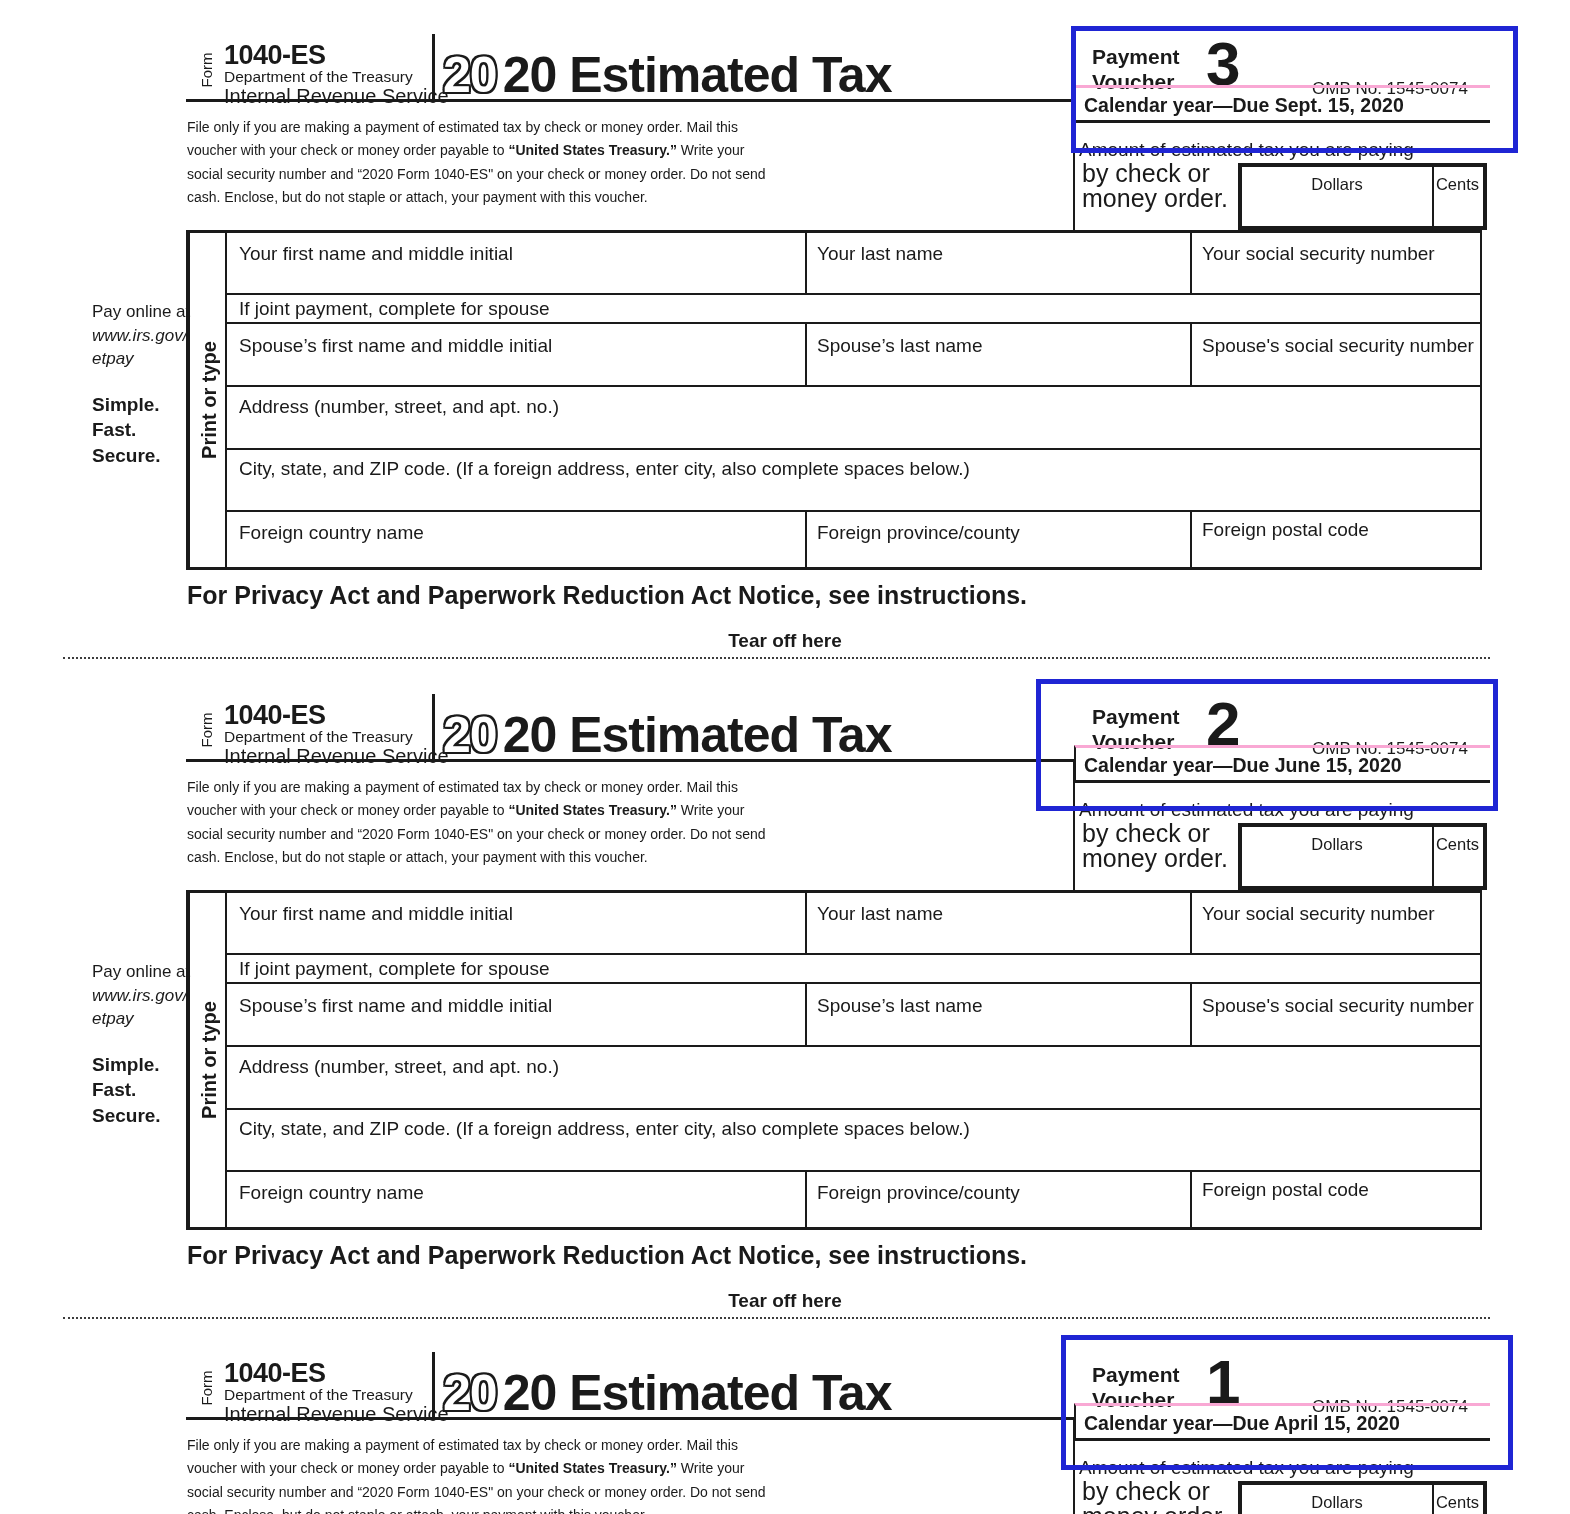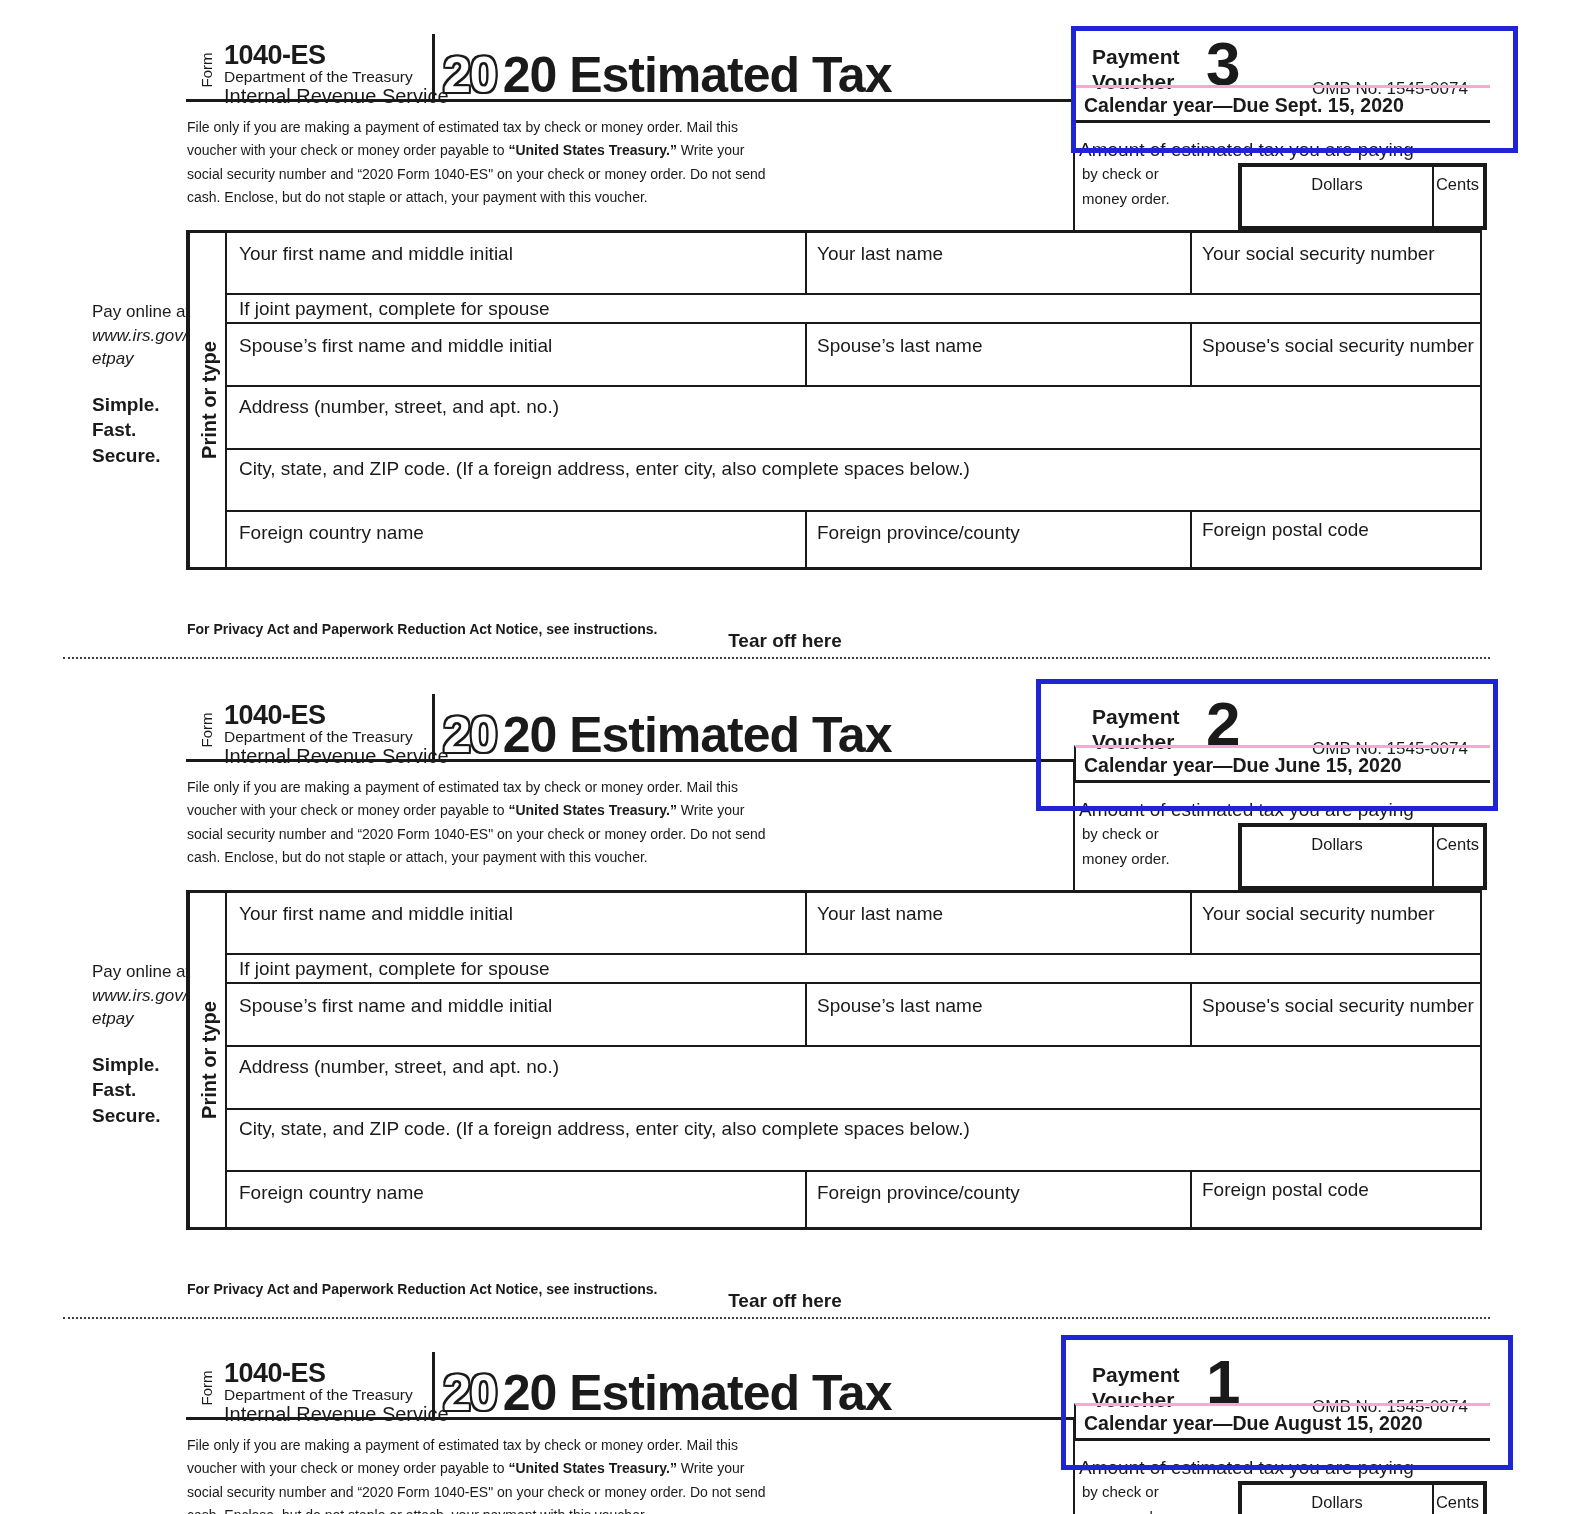--- a/index.html
+++ b/index.html
@@ -31,21 +31,21 @@
 
   
   .pv-words { position:absolute; left:1092px; top:44px; font-size:21px; font-weight:700; line-height:25px; }
   .pv-num { position:absolute; left:1206px; top:28px; font-size:62px; font-weight:700; }
   .pv-omb { position:absolute; left:1312px; top:79px; font-size:17px; }
   .pv-band { position:absolute; left:1074px; top:85px; width:416px; height:38px;
     border-top:3px solid #f9a8d4; border-bottom:3px solid #1a1a1a; border-left:2px solid #1a1a1a;
     font-size:19.5px; font-weight:700; padding:6px 0 0 8px; white-space:nowrap; }
   .pv-lborder { position:absolute; left:1073px; top:100px; width:2px; height:130px; background:#1a1a1a; }
   .pv-amt1 { position:absolute; left:1079px; top:139px; font-size:19px; white-space:nowrap; }
-  .pv-amt23 { position:absolute; left:1082px; top:161px; font-size:15px; line-height:25px; }
+  .pv-amt23 { position:absolute; left:1082px; top:161px; font-size:25px; line-height:25px; }
   .pv-dbox { position:absolute; left:1238px; top:163px; width:249px; height:67px; border:4px solid #1a1a1a; }
   .pv-ddiv { position:absolute; left:190px; top:0; width:2px; height:100%; background:#1a1a1a; }
   .pv-dollars { position:absolute; left:0; top:8px; width:190px; text-align:center; font-size:16.5px; }
   .pv-cents { position:absolute; left:190px; top:8px; width:51px; text-align:center; font-size:16.5px; }
 
   
   .sb-pay { position:absolute; left:92px; top:300px; width:100px; font-size:17px; line-height:23.5px; }
   .sb-pay em { font-style:italic; }
   .sb-sfs { position:absolute; left:92px; top:392px; width:100px; font-size:19px; font-weight:700; line-height:25.4px; }
 
@@ -54,21 +54,21 @@
     border-left:4px solid #1a1a1a; border-top:3px solid #1a1a1a;
     border-right:2px solid #1a1a1a; border-bottom:3px solid #1a1a1a; }
   .t-strip { position:absolute; left:35px; top:0; width:2px; height:100%; background:#1a1a1a; }
   .t-rot { position:absolute; left:-46px; top:156px; width:130px; height:22px;
     transform:rotate(-90deg); font-size:20px; font-weight:700; text-align:center; white-space:nowrap; }
   .t-hline { position:absolute; left:37px; width:1253px; height:2px; background:#1a1a1a; }
   .t-vline { position:absolute; width:2px; background:#1a1a1a; }
   .t-lbl { position:absolute; font-size:19px; white-space:nowrap; }
 
   
-  .privacy { position:absolute; left:187px; top:581px; font-size:14px; font-weight:700;margin-top:40px; }
+  .privacy { position:absolute; left:187px; top:581px; font-size:25px; font-weight:700; }
   .tear-text { position:absolute; left:0; top:630px; width:1570px; text-align:center; font-size:19px; font-weight:700; }
   .tear-line { position:absolute; left:63px; top:657px; width:1427px; height:0; border-top:2px dotted #3c3c3c; }
 
   
   .hl { position:absolute; border:5px solid #1f25d4; }
   .hl-3 { left:1071px; top:26px;   width:447px; height:127px; }
   .hl-2 { left:1036px; top:679px;  width:462px; height:132px; }
   .hl-1 { left:1061px; top:1335px; width:452px; height:135px; }
 </style>
 </head>
@@ -249,21 +249,21 @@
       <span>social security number and “2020 Form 1040-ES" on your check or money order. Do not send</span><br>
       <span>cash. Enclose, but do not staple or attach, your payment with this voucher.</span>
     </p>
 
     <div class="pv-words">
       <span>Payment</span><br>
       <span>Voucher</span>
     </div>
     <div class="pv-num">1</div>
     <div class="pv-omb">OMB No. 1545-0074</div>
-    <div class="pv-band">Calendar year—Due August 15, 2020</div>
+    <div class="pv-band">Calendar year—Due April 15, 2020</div>
     <div class="pv-lborder"></div>
     <div class="pv-amt1">Amount of estimated tax you are paying</div>
     <div class="pv-amt23">
       <span>by check or</span><br>
       <span>money order.</span>
     </div>
     <div class="pv-dbox">
       <div class="pv-ddiv"></div>
       <div class="pv-dollars">Dollars</div>
       <div class="pv-cents">Cents</div>

